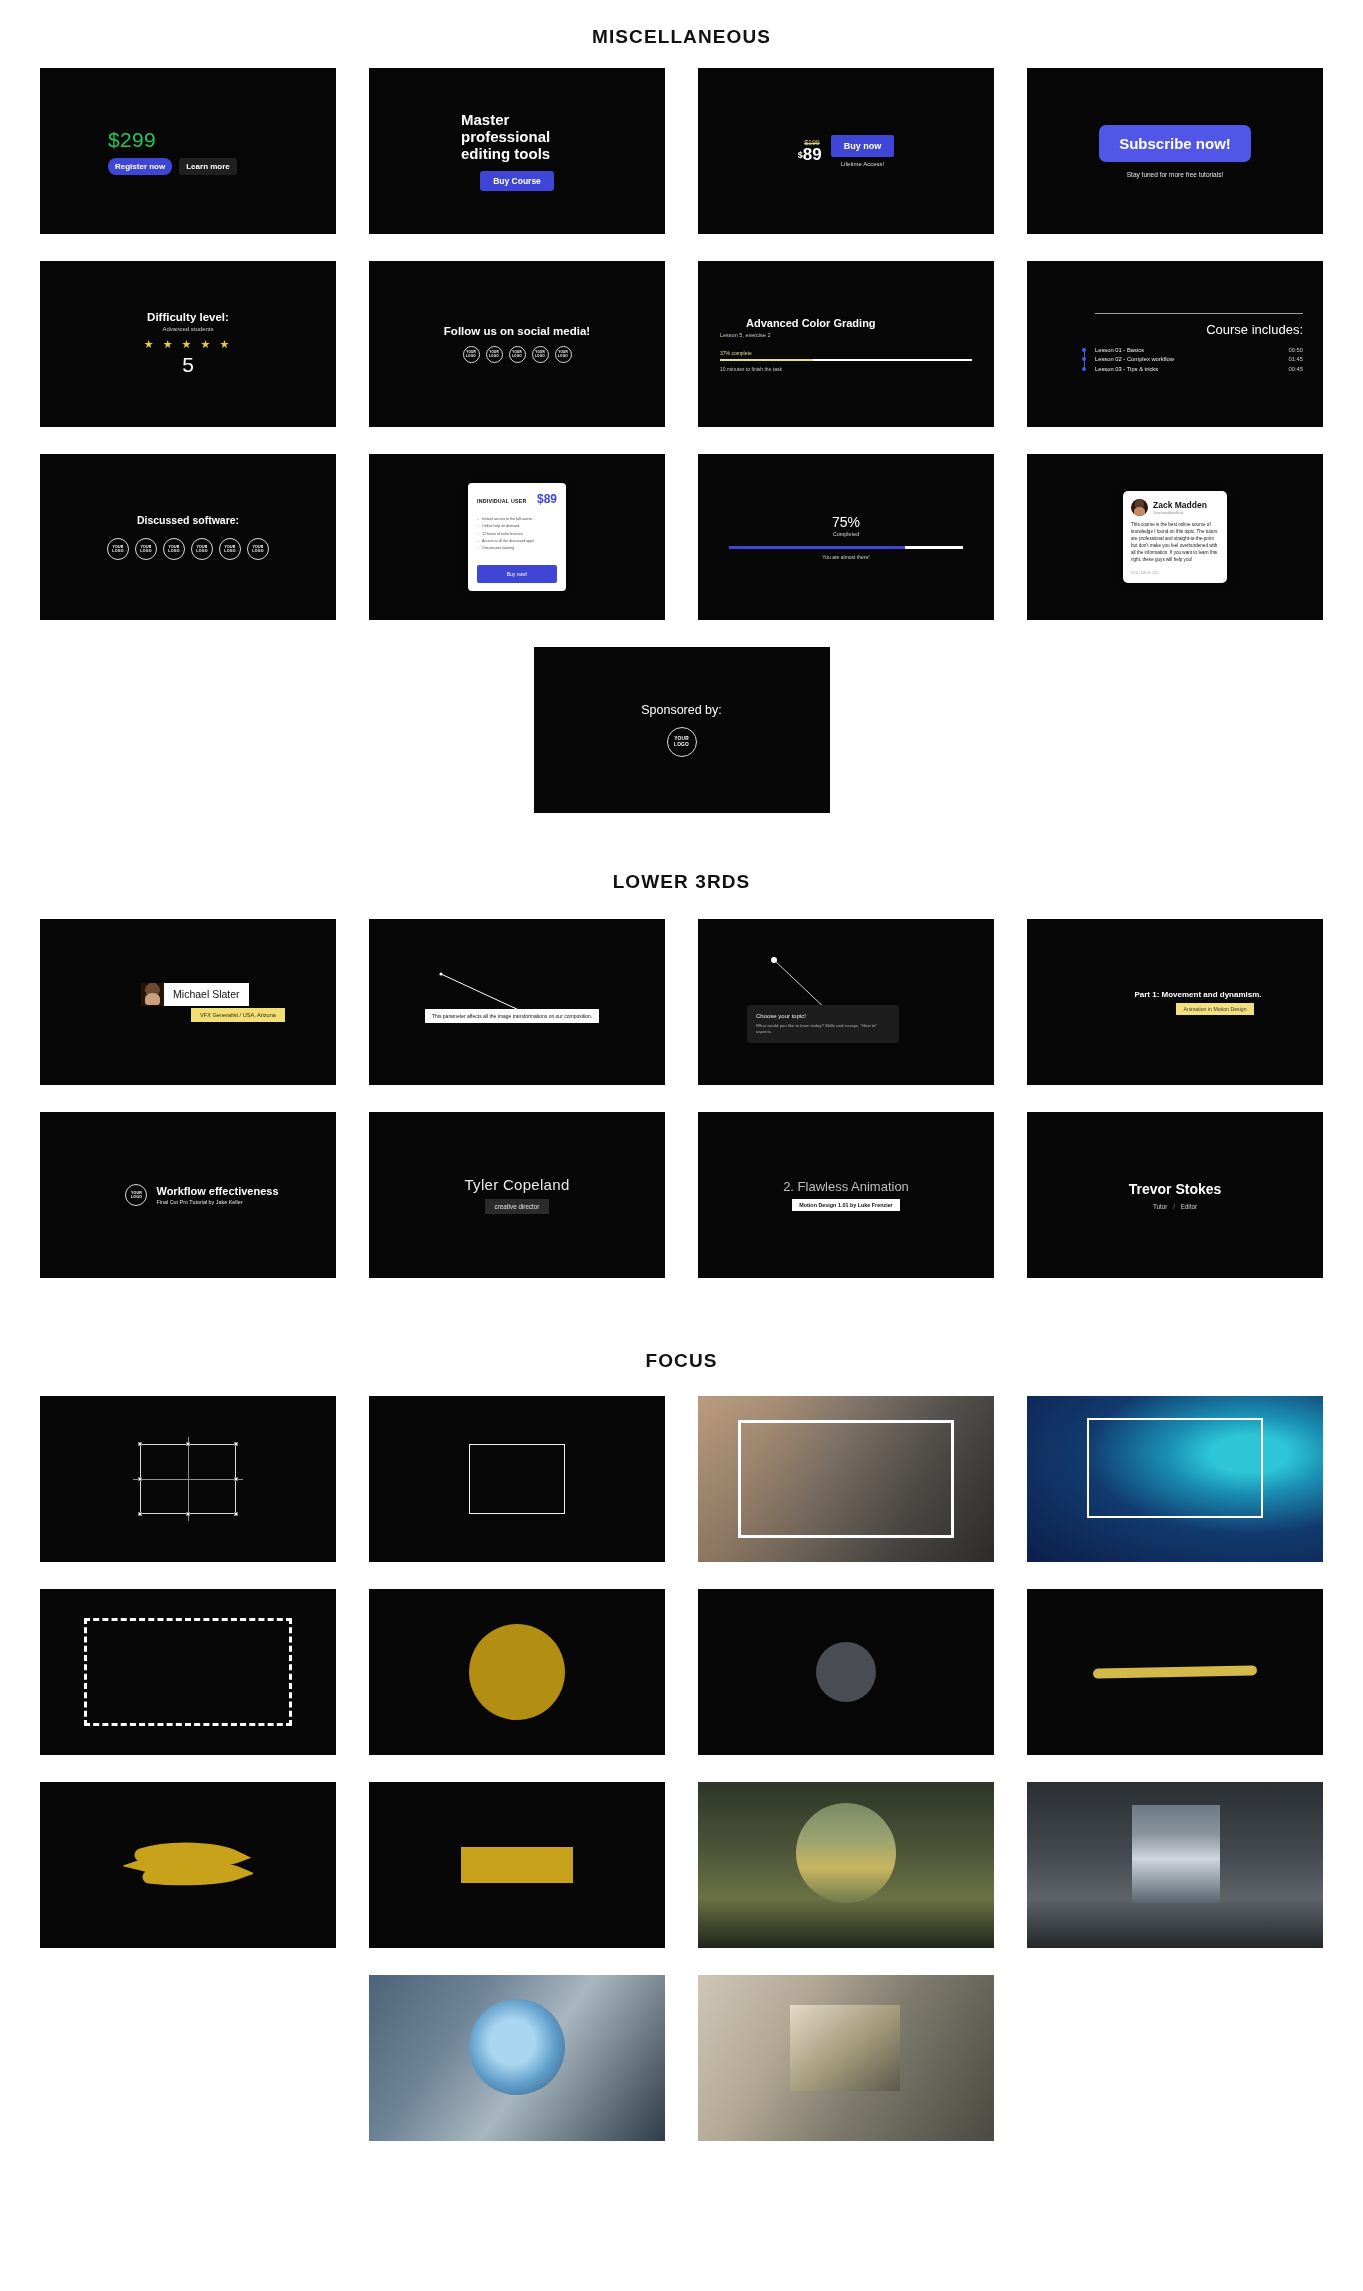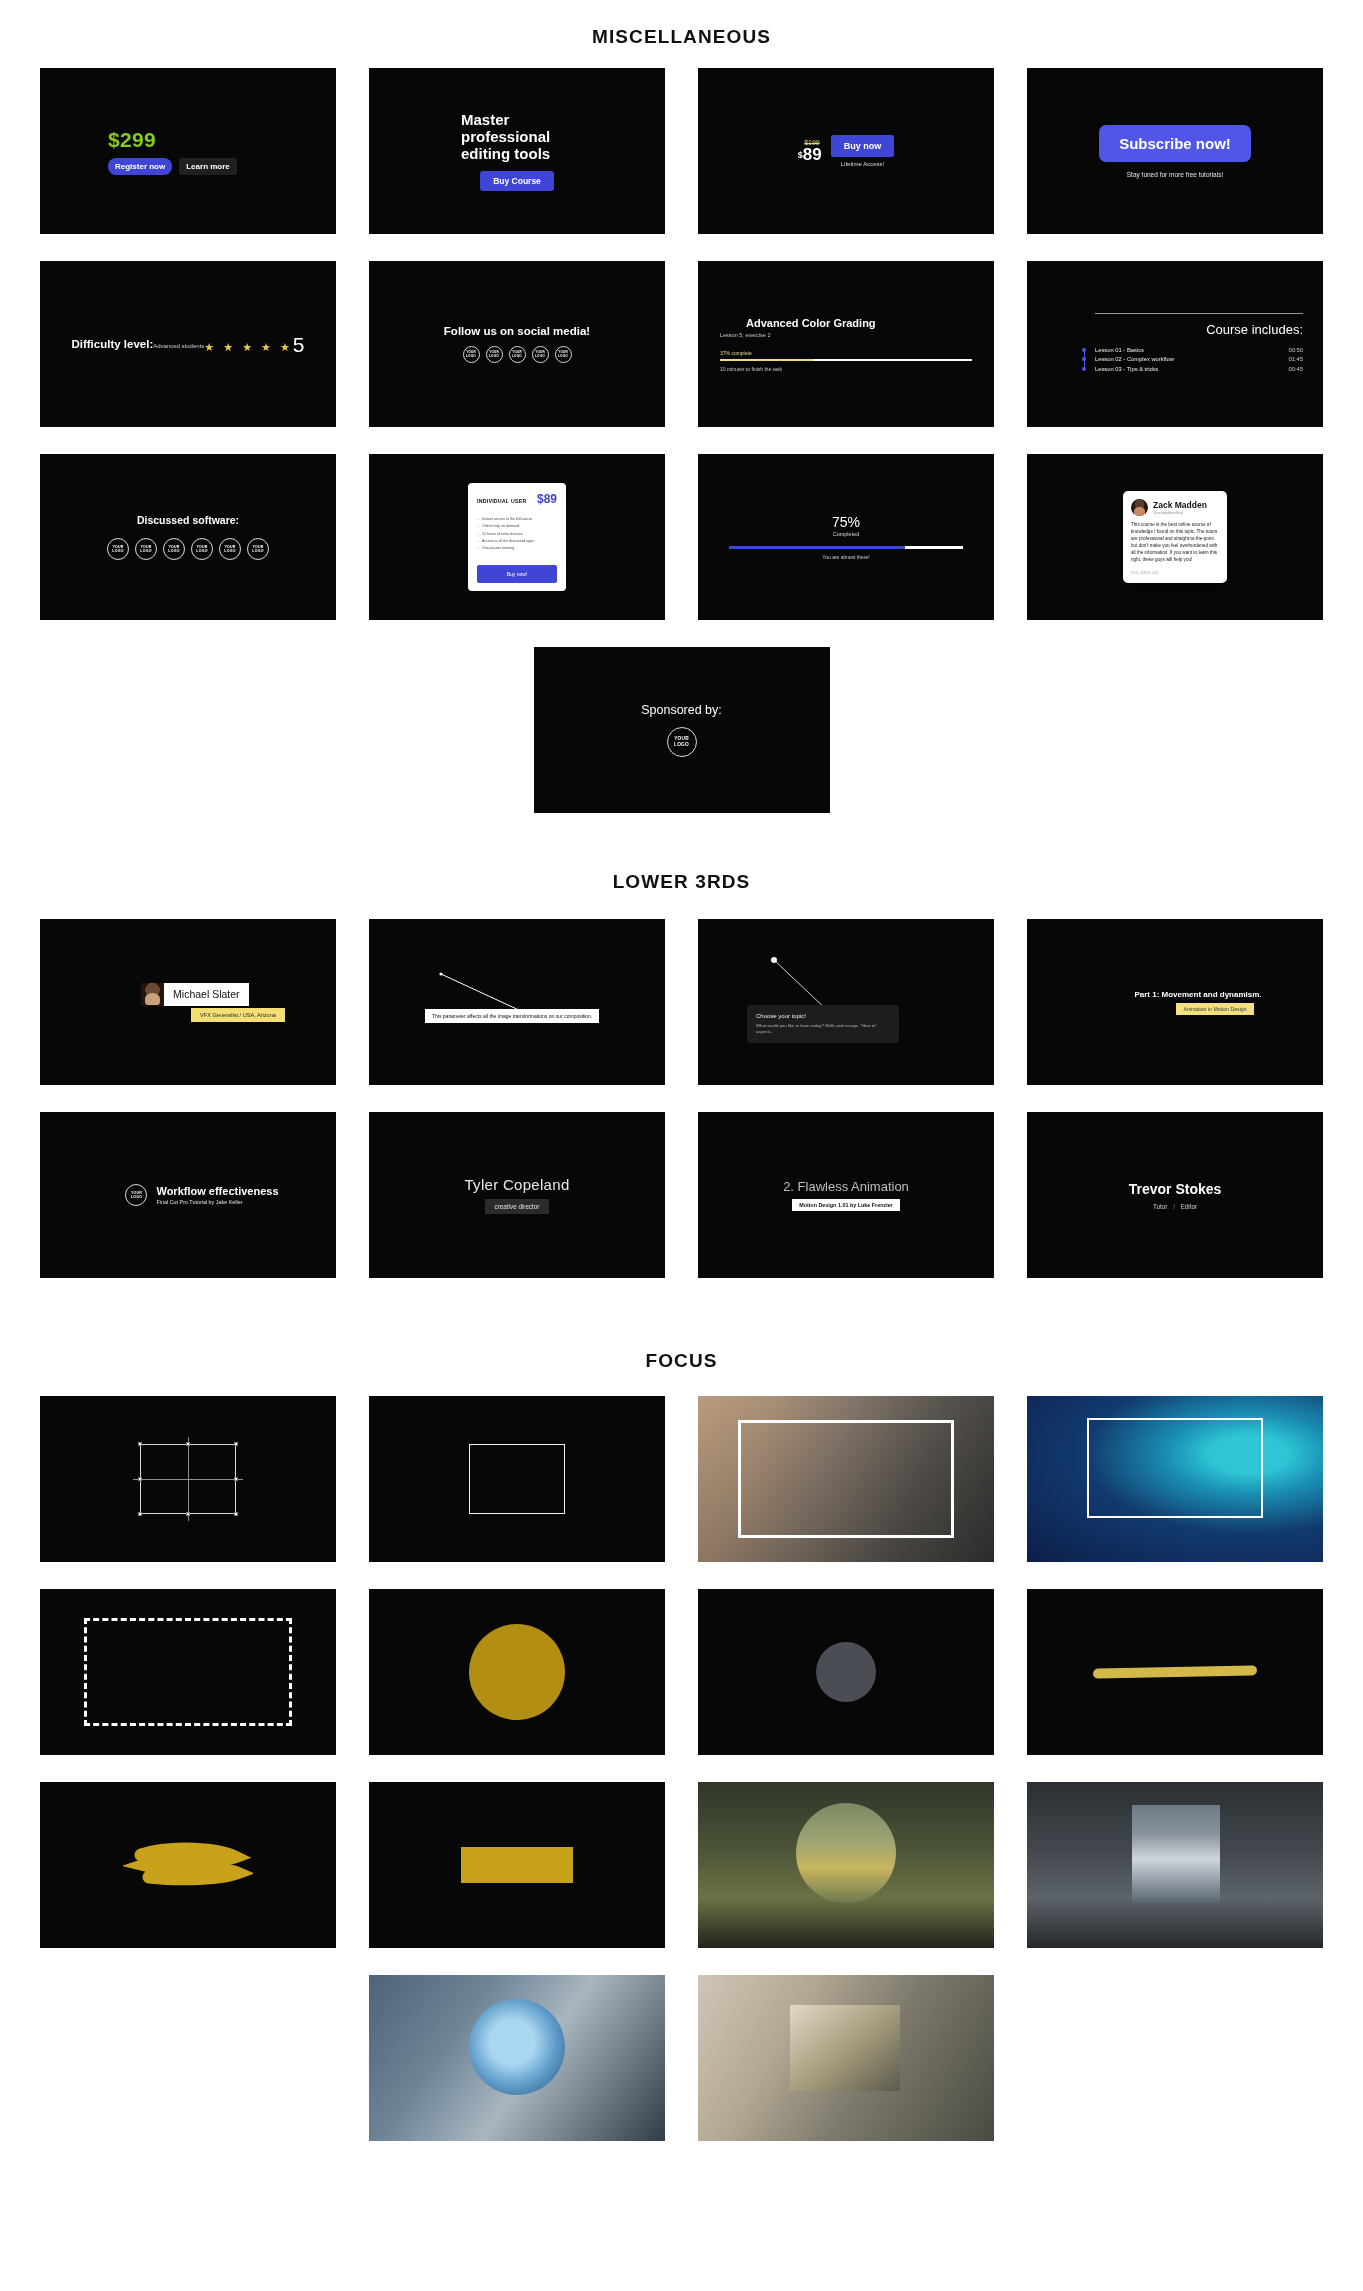--- a/index.html
+++ b/index.html
@@ -42,21 +42,21 @@
     background: #070707;
     position: relative;
     overflow: hidden;
     display: flex;
     align-items: center;
     justify-content: center;
   }
 
   
   .c-price1 { flex-direction: column; align-items:flex-start; padding-left: 68px; }
-  .c-price1 .amount { color:#84cc16; font-size:21px; font-weight:bold; letter-spacing:.3px; }
+  .c-price1 .amount { color:#22c55e; font-size:21px; font-weight:normal; letter-spacing:.3px; }
   .c-price1 .row { display:flex; gap:7px; margin-top:6px; }
   .c-price1 .b1 { background:#3f46d6; color:#fff; font-size:8px; font-weight:bold; padding:4px 7px; border-radius:8px; }
   .c-price1 .b2 { background:#202020; color:#fff; font-size:8px; font-weight:bold; padding:4px 7px; border-radius:2px; }
 
   
   .c-master { flex-direction:column; align-items:center; }
   .c-master .headline { color:#fff; font-size:15px; font-weight:bold; line-height:1.15; text-align:left; width:112px; }
   .c-master .cta { margin-top:9px; background:#3f46d6; color:#fff; font-size:8.5px; font-weight:bold; padding:5px 13px; border-radius:3px; }
 
   
@@ -68,21 +68,21 @@
   .c-buy .right { display:flex; flex-direction:column; align-items:center; }
   .c-buy .bbtn { background:#3f46d6; color:#fff; font-size:9px; font-weight:bold; padding:6px 13px; border-radius:2px; }
   .c-buy .sub { color:#ddd; font-size:6px; margin-top:4px; }
 
   
   .c-sub { flex-direction:column; }
   .c-sub .big { background:#4f56e8; color:#fff; font-size:15px; font-weight:bold; padding:10px 20px; border-radius:7px; }
   .c-sub .note { color:#e6e6e6; font-size:6.5px; margin-top:9px; }
 
   
-  .c-diff { flex-direction:row; }
+  .c-diff { flex-direction:column; }
   .c-diff .t { color:#fff; font-size:11.5px; font-weight:bold; }
   .c-diff .s { color:#cfcfcf; font-size:6px; margin-top:3px; }
   .c-diff .stars { color:#e8c84a; font-size:11px; letter-spacing:3px; margin-top:6px; }
   .c-diff .num { color:#fff; font-size:21px; margin-top:2px; font-weight:300; }
 
   
   .c-social { flex-direction:column; }
   .c-social .t { color:#fff; font-size:11.5px; font-weight:bold; }
   .c-social .logos { display:flex; gap:6px; margin-top:9px; }
   .logo-circ {

